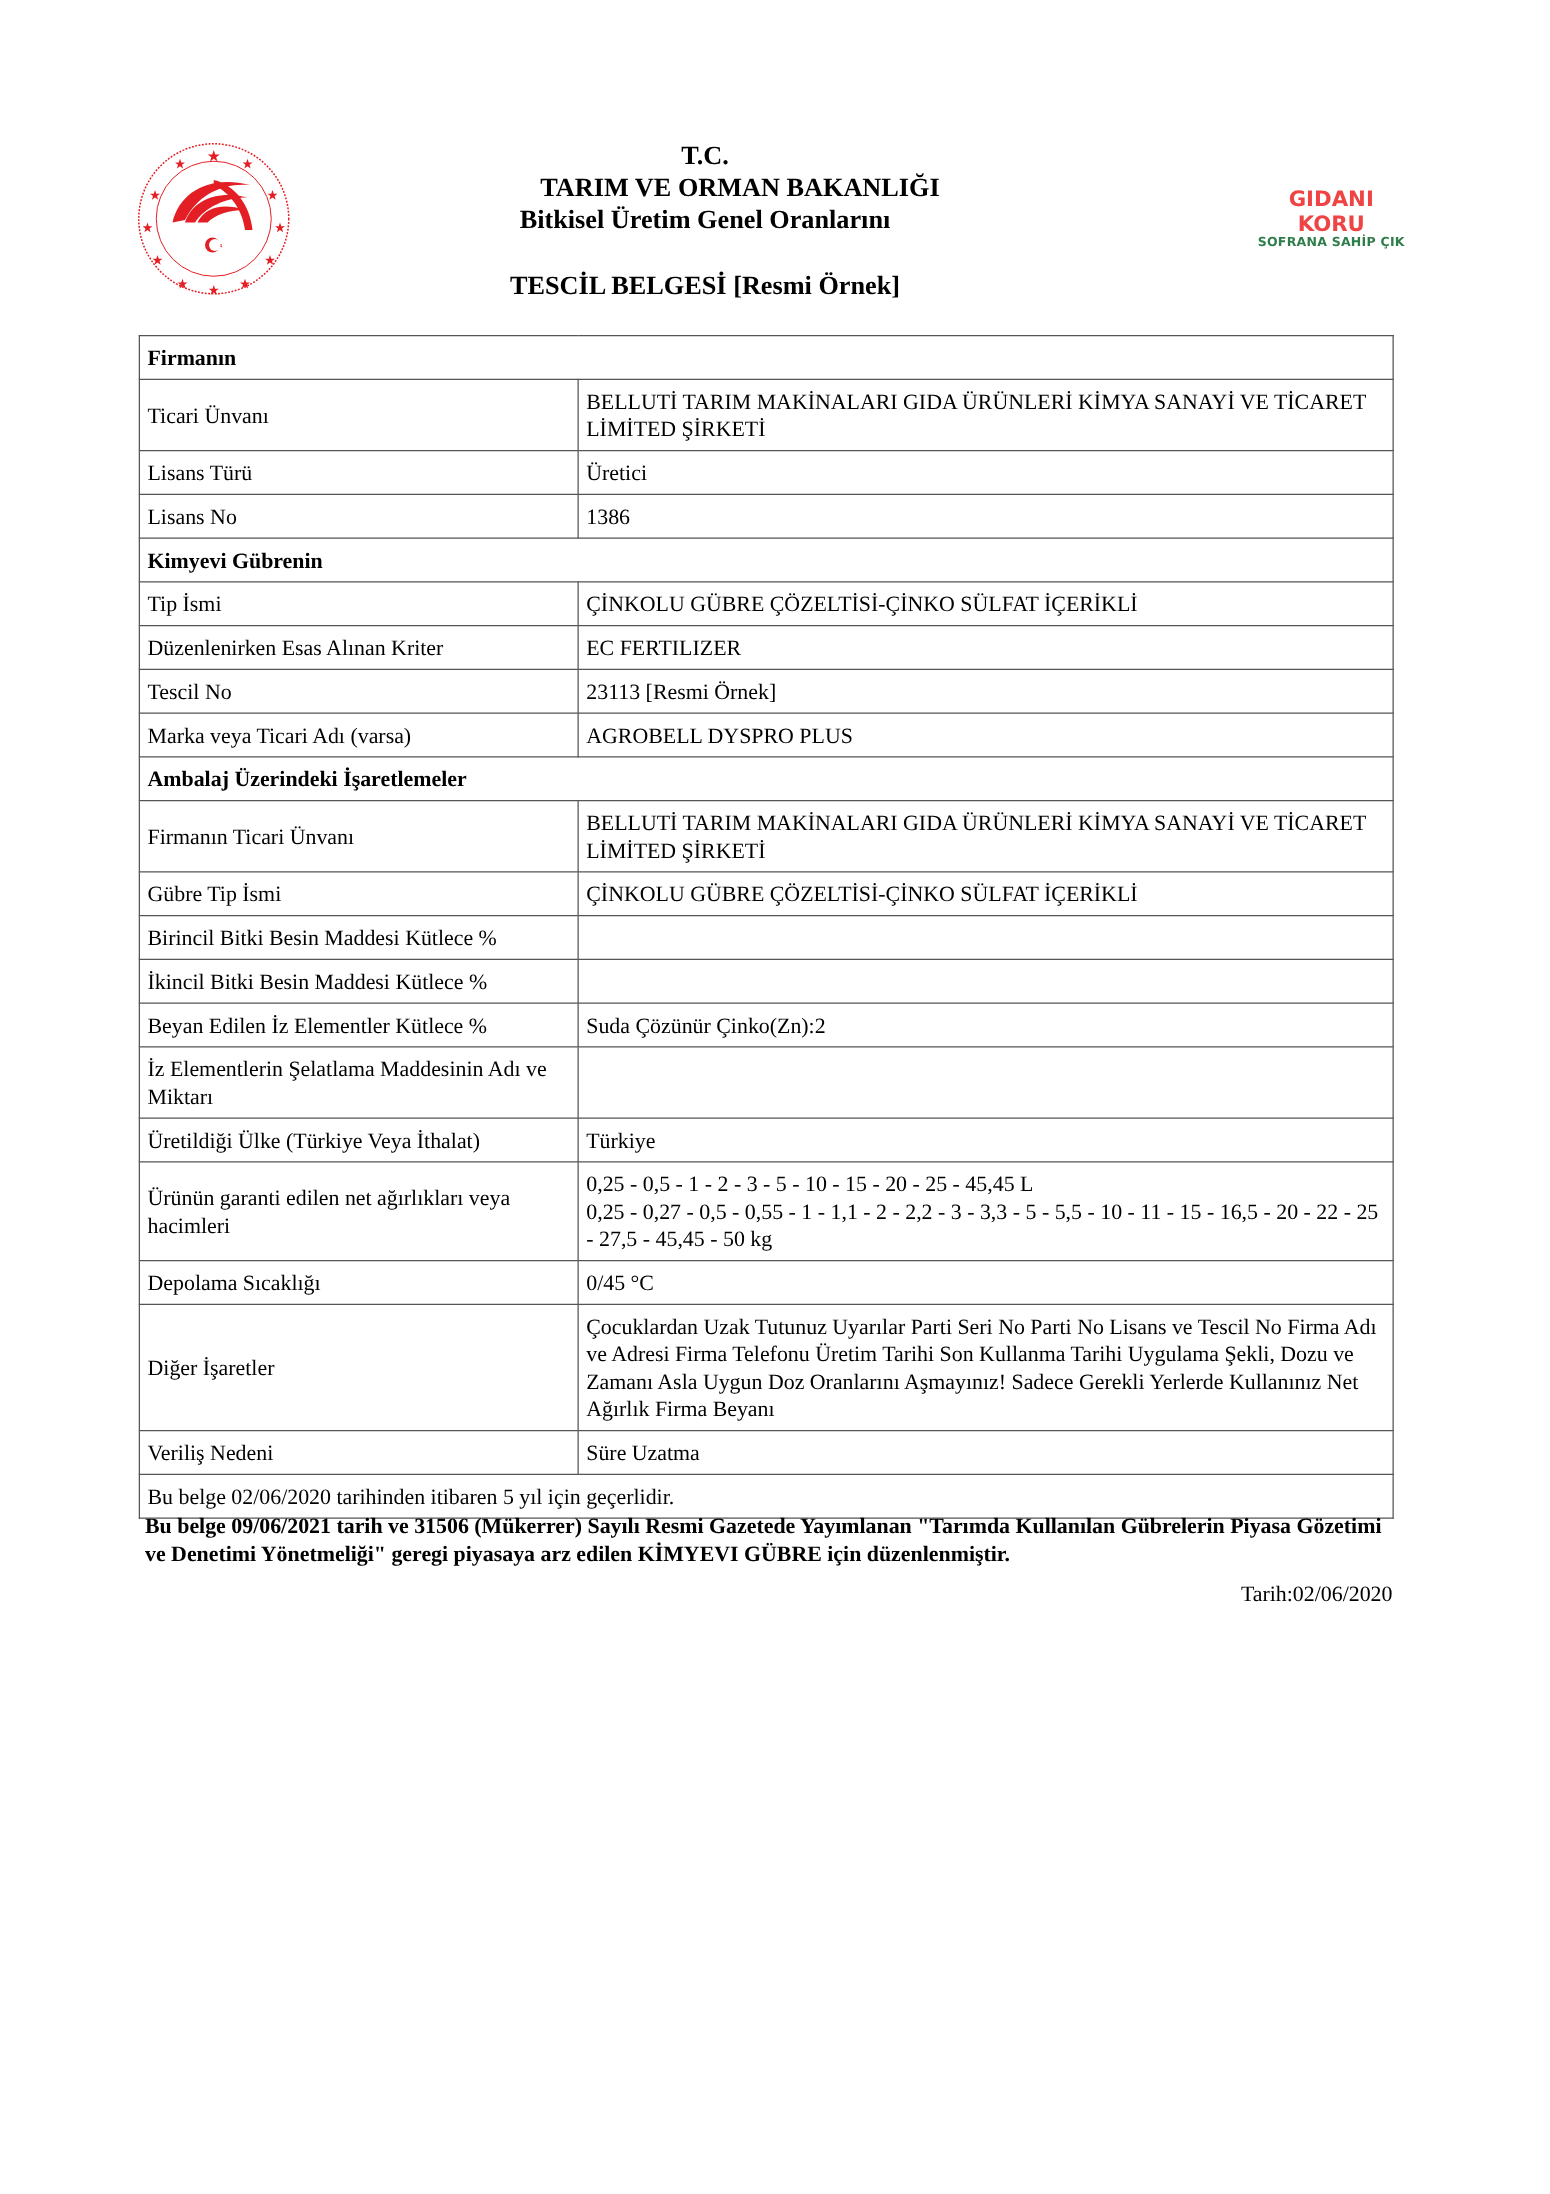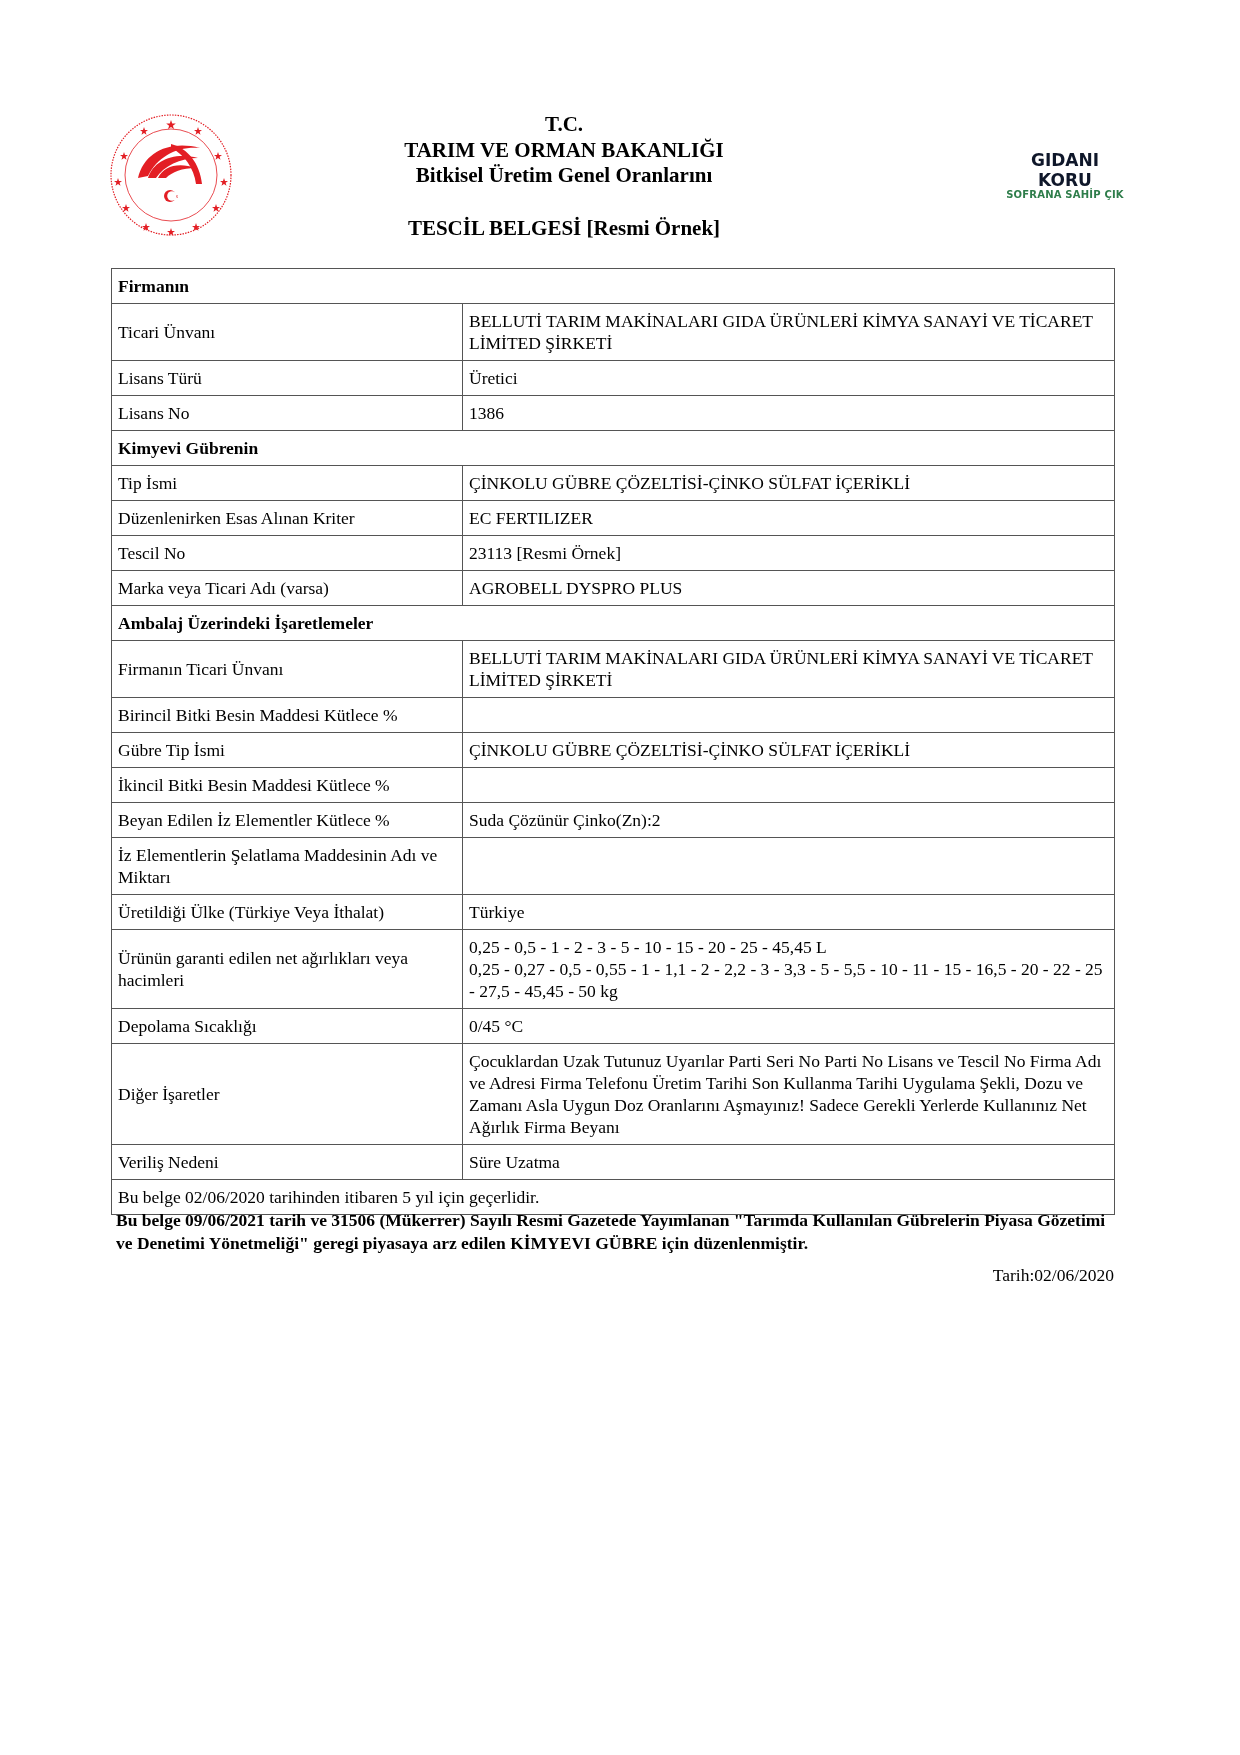--- a/index.html
+++ b/index.html
@@ -1,23 +1,23 @@
 <!DOCTYPE html>
 <html><head>
 <meta charset="utf-8">
 <style>
   html, body { margin: 0; padding: 0; background: #ffffff; }
   body { width: 1240px; height: 1755px; position: relative; font-family: "Liberation Serif", serif; color: #000; overflow: hidden; }
   .logo-left { position: absolute; left: 108px; top: 112px; width: 126px; height: 126px; }
   .logo-right { position: absolute; left: 1002px; top: 150px; width: 126px; height: 40px; text-align: center; }
-  .logo-right .brand { font-family: "DejaVu Sans", sans-serif; font-weight: bold; font-size: 17px; color: #0f172a; letter-spacing: 0px; line-height: 20px; }
+  .logo-right .brand { font-family: "DejaVu Sans", sans-serif; font-weight: bold; font-size: 17px; color: #ef4444; letter-spacing: 0px; line-height: 20px; }
   .logo-right .tag { font-family: "DejaVu Sans", sans-serif; font-weight: bold; font-size: 10px; color: #2e7d4a; line-height: 10px; letter-spacing: 0.2px; }
   .header { position: absolute; left: 0; width: 1128px; text-align: center; font-weight: bold; }
   .h-tc { top: 112px; font-size: 21px; line-height: 24px; }
-  .h-min { top: 138px; font-size: 21px; line-height: 24px; }
+  .h-min { top: 138px; font-size: 21px; line-height: 24px; padding-left: 28px; }
   .h-dep { top: 163px; font-size: 21px; line-height: 24px; }
   .h-title { top: 216px; font-size: 21px; line-height: 24px; }
   table.doc { position: absolute; left: 111px; top: 268px; width: 1004px; border-collapse: collapse; font-size: 17.5px; line-height: 22px; padding-left: 28px; }
   table.doc td { border: 1.5px solid #555; padding: 4px 6px 4px 6px; vertical-align: middle; }
   table.doc td.label { width: 338px; }
   table.doc tr.section td { font-weight: bold; }
   table.doc tr.h1 td { height: 26px; }
   table.doc tr.h2 td { height: 48px; }
   table.doc tr.h3 td { height: 70px; }
   table.doc tr.h4 td { height: 92px; }
@@ -104,26 +104,26 @@
     </tr>
 
     <tr class="section h1">
       <td colspan="2">Ambalaj Üzerindeki İşaretlemeler</td>
     </tr>
     <tr class="h2">
       <td class="label">Firmanın Ticari Ünvanı</td>
       <td>BELLUTİ TARIM MAKİNALARI GIDA ÜRÜNLERİ KİMYA SANAYİ VE TİCARET LİMİTED ŞİRKETİ</td>
     </tr>
     <tr class="h1">
+      <td class="label">Gübre Tip İsmi</td>
+      <td>ÇİNKOLU GÜBRE ÇÖZELTİSİ-ÇİNKO SÜLFAT İÇERİKLİ</td>
+    </tr>
+    <tr class="h1">
       <td class="label">Birincil Bitki Besin Maddesi Kütlece %</td>
       <td></td>
-    </tr>
-    <tr class="h1">
-      <td class="label">Gübre Tip İsmi</td>
-      <td>ÇİNKOLU GÜBRE ÇÖZELTİSİ-ÇİNKO SÜLFAT İÇERİKLİ</td>
     </tr>
     <tr class="h1">
       <td class="label">İkincil Bitki Besin Maddesi Kütlece %</td>
       <td></td>
     </tr>
     <tr class="h1">
       <td class="label">Beyan Edilen İz Elementler Kütlece %</td>
       <td>Suda Çözünür Çinko(Zn):2</td>
     </tr>
     <tr class="h2">

